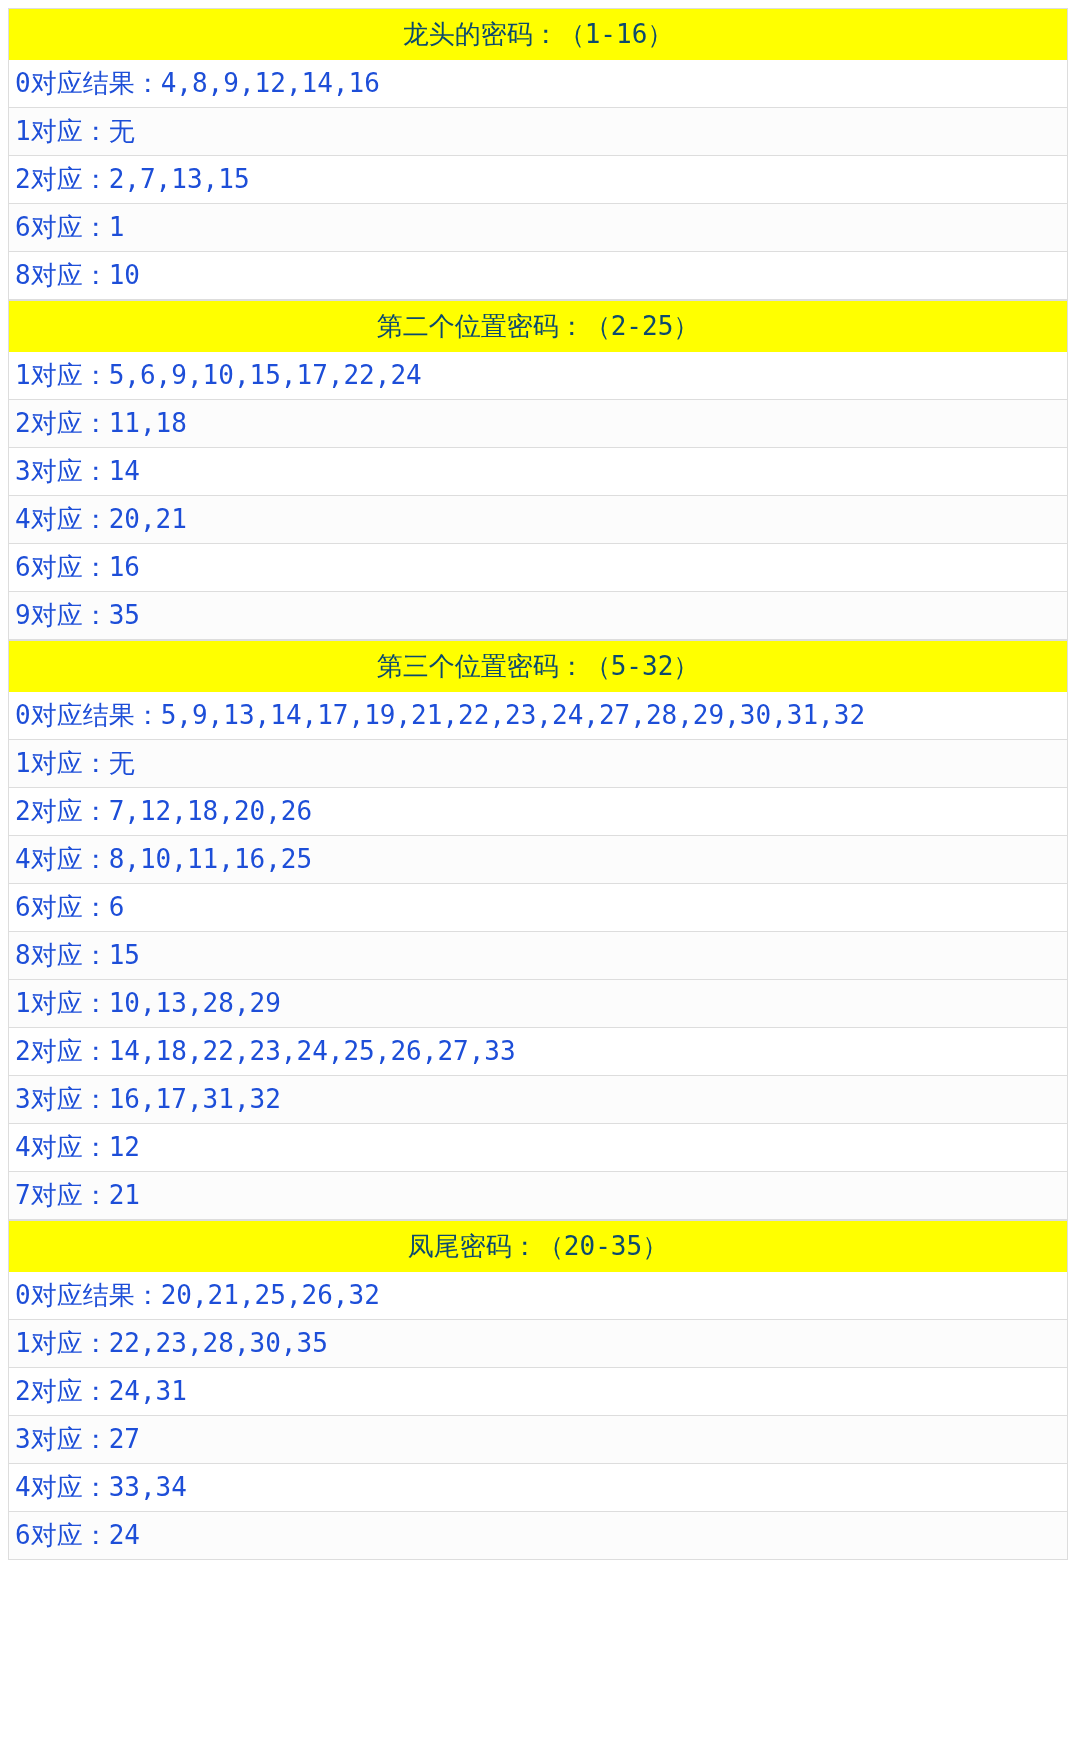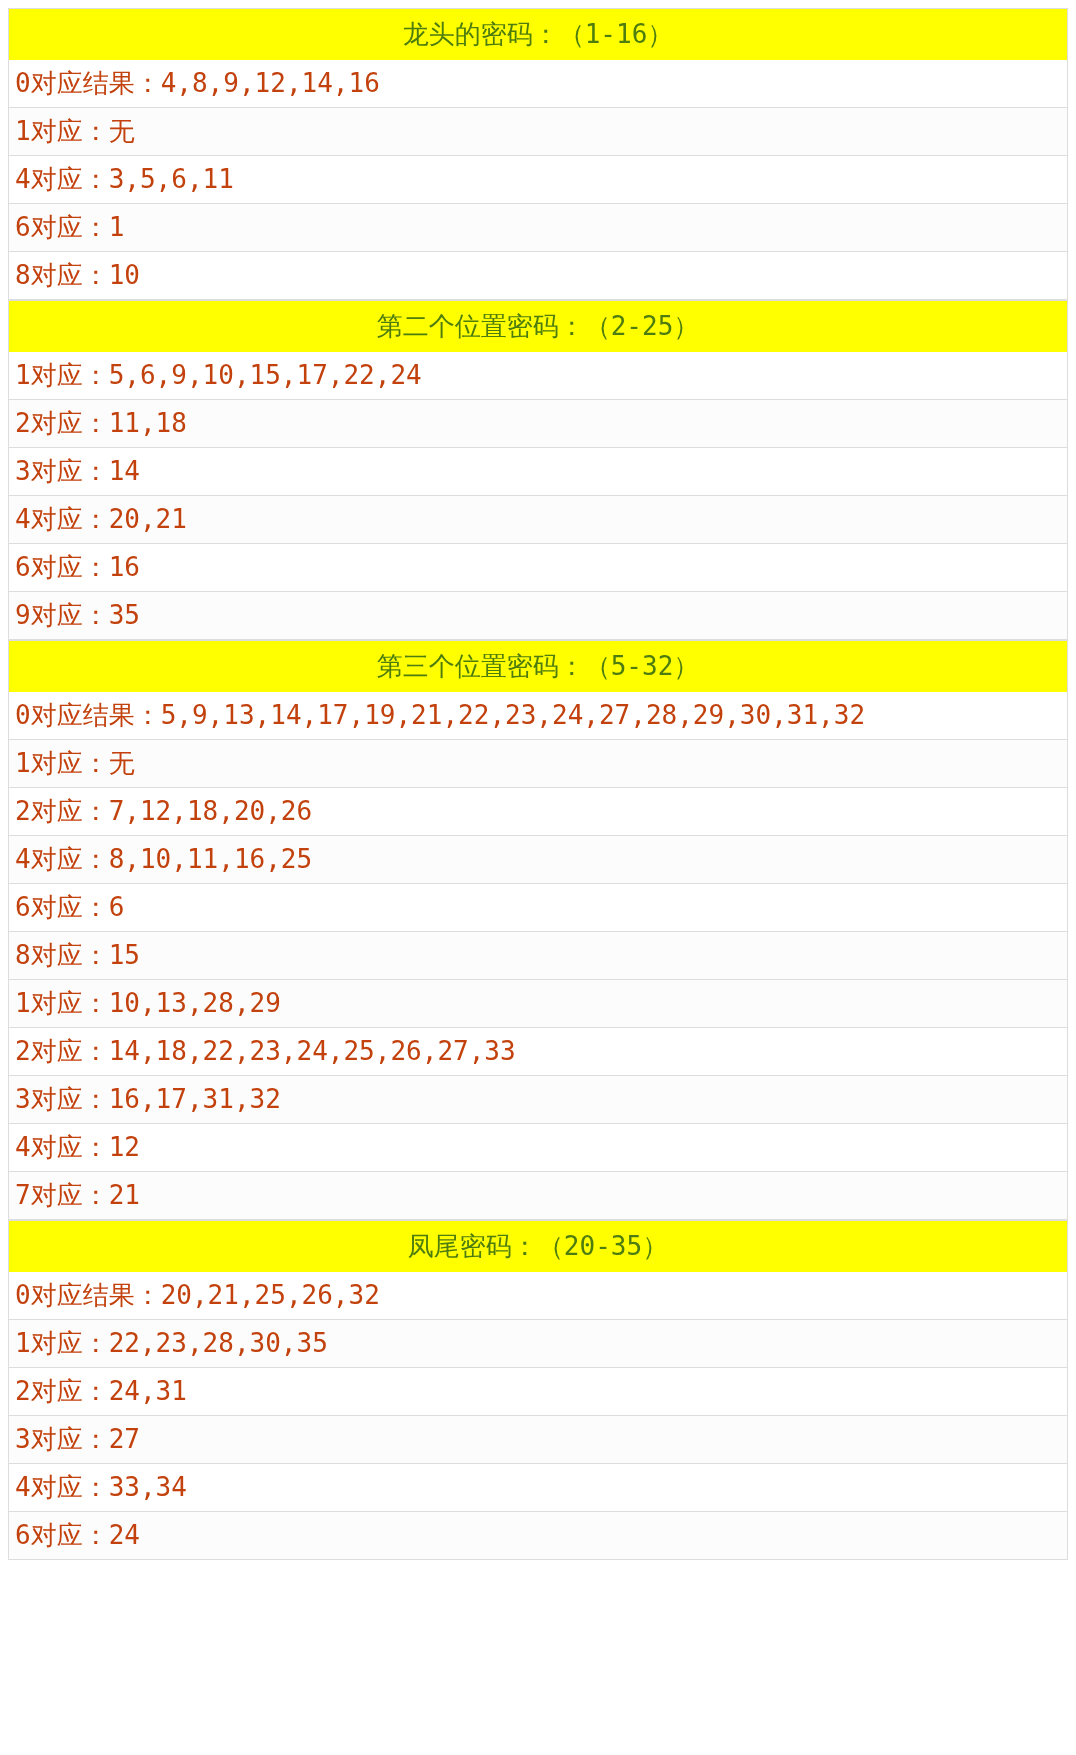--- a/index.html
+++ b/index.html
@@ -7,29 +7,29 @@
       font-family: "SimSun", "Microsoft YaHei", monospace, sans-serif;
       font-size: 26px;
       background: #ffffff;
       width: 1076px;
       padding: 8px;
     }
     .container { width: 100%; }
     .section { width: 100%; }
     .section-header {
       background: #ffff00;
-      color: #4d7c0f;
+      color: #0c4a6e;
       text-align: center;
       padding: 8px 4px;
       font-weight: normal;
       border: 1px solid #ddd;
       border-bottom: none;
     }
     .row {
-      color: #c2410c;
+      color: #1d4ed8;
       padding: 6px 6px;
       border: 1px solid #ddd;
       border-top: none;
       background: #ffffff;
       white-space: nowrap;
       overflow: hidden;
     }
     .row:nth-child(odd) {
       background: #fcfcfc;
     }
@@ -37,21 +37,21 @@
     .row .value { font-family: "SimSun", monospace; }
   </style>
 </head>
 <body>
 
 <div class="container" id="root">
     <div class="section">
       <div class="section-header">龙头的密码：（1-16）</div>
       <div class="row"><span class="label">0对应结果：</span><span class="value">4,8,9,12,14,16</span></div>
       <div class="row"><span class="label">1对应：</span><span class="value">无</span></div>
-      <div class="row"><span class="label">4对应：</span><span class="value">3,5,6,11</span></div>
+      <div class="row"><span class="label">2对应：</span><span class="value">2,7,13,15</span></div>
       <div class="row"><span class="label">6对应：</span><span class="value">1</span></div>
       <div class="row"><span class="label">8对应：</span><span class="value">10</span></div>
     </div>
     <div class="section">
       <div class="section-header">第二个位置密码：（2-25）</div>
       <div class="row"><span class="label">1对应：</span><span class="value">5,6,9,10,15,17,22,24</span></div>
       <div class="row"><span class="label">2对应：</span><span class="value">11,18</span></div>
       <div class="row"><span class="label">3对应：</span><span class="value">14</span></div>
       <div class="row"><span class="label">4对应：</span><span class="value">20,21</span></div>
       <div class="row"><span class="label">6对应：</span><span class="value">16</span></div>

